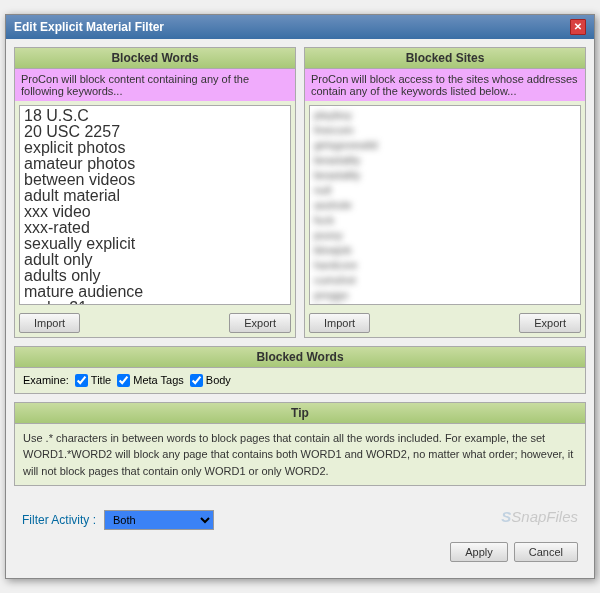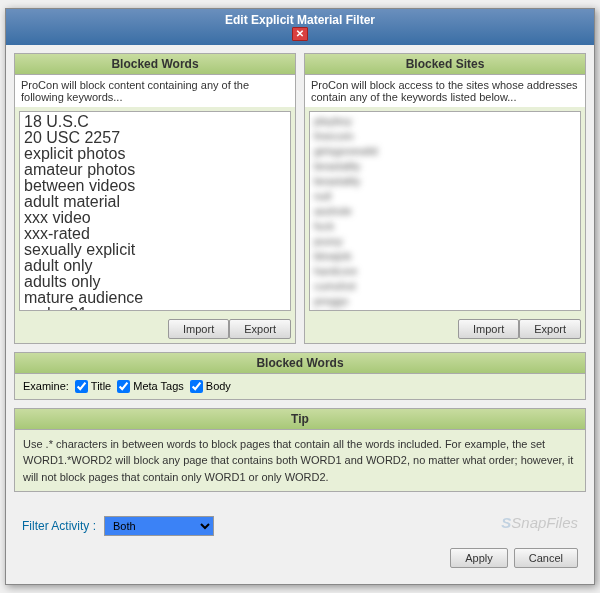--- a/index.html
+++ b/index.html
@@ -24,22 +24,21 @@
 
     .title-bar {
       background: linear-gradient(to bottom, #6a8fbd, #3a6ea5);
       color: white;
       padding: 4px 8px;
       display: flex;
       justify-content: space-between;
       align-items: center;
       font-size: 12px;
       font-weight: bold;
-      height: 36px;
-      flex-direction: column;
+      height: 24px;
     }
 
     .title-bar-close {
       width: 16px;
       height: 16px;
       background: #d94040;
       border: 1px solid #a02020;
       border-radius: 1px;
       color: white;
       font-size: 10px;
@@ -73,21 +72,21 @@
       padding: 3px;
       font-size: 12px;
       color: #333;
       border-bottom: 1px solid #aaa;
     }
 
     .panel-desc {
       padding: 4px 6px;
       font-size: 11px;
       color: #333;
-      background: #ffffff;
+      background: #f0abfc;
     }
 
     .list-container {
       background: white;
       margin: 4px;
       border: 1px solid #aaa;
       height: 200px;
       overflow-y: scroll;
       overflow-x: hidden;
       padding: 2px 4px;
@@ -102,21 +101,21 @@
     .list-container .blurred-item {
       filter: blur(3px);
       font-size: 11px;
       color: #555;
       line-height: 15px;
       user-select: none;
     }
 
     .panel-buttons {
       display: flex;
-      justify-content: flex-end;
+      justify-content: space-between;
       padding: 4px;
     }
 
     .btn {
       padding: 3px 14px;
       font-size: 11px;
       background: linear-gradient(to bottom, #f8f8f8, #d8d8d8);
       border: 1px solid #999;
       border-radius: 2px;
       cursor: pointer;

